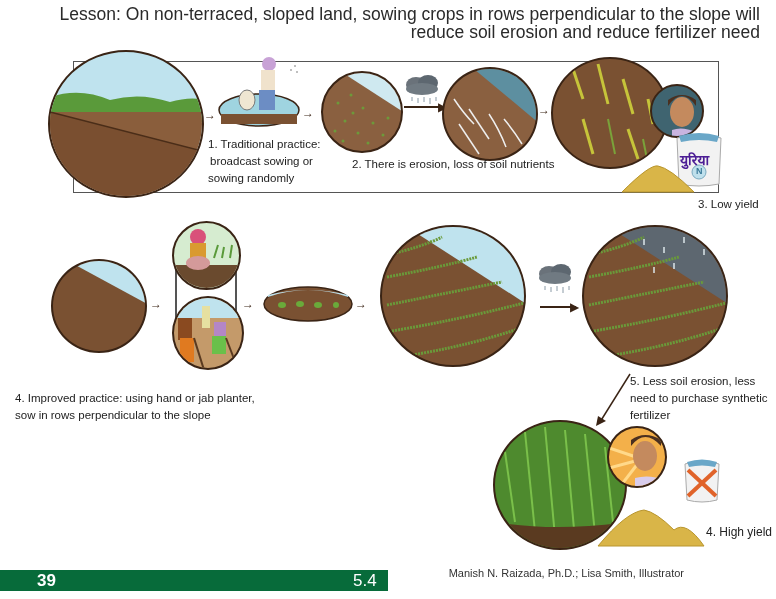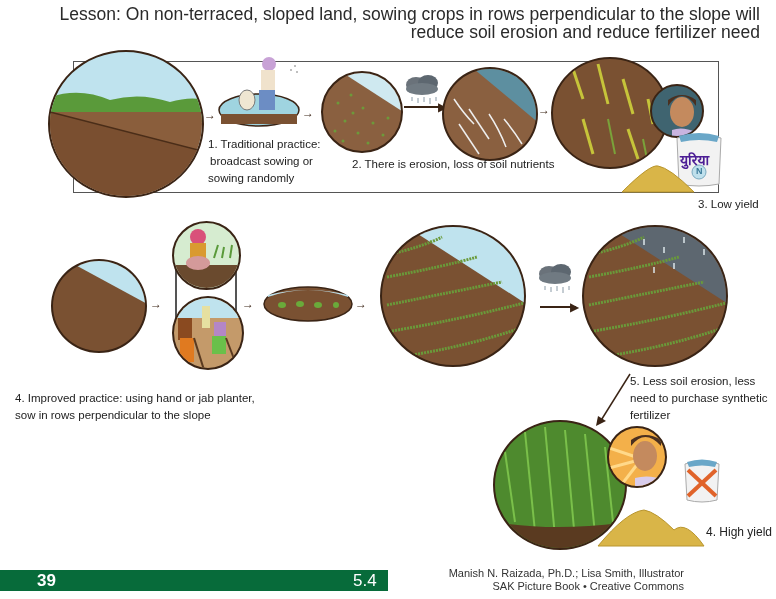--- a/index.html
+++ b/index.html
@@ -316,18 +316,17 @@
 </div>
 
 <div class="abs cap" style="left:706px;top:524px;font-size:12px;">4. High yield</div>
 
 <div class="abs footer-bar"></div>
 <div class="abs pagenum">39</div>
 <div class="abs section">5.4</div>
 
 <div class="abs credit">
   <div>Manish N. Raizada, Ph.D.; Lisa Smith, Illustrator</div>
-  <div>SAK Picture Book • Creative Commons</div>
 </div>
 <div class="abs" style="left:696px;top:562px;font-family:'DejaVu Serif',serif;font-style:italic;font-size:14px;color:#333;margin-top:40px;">
   <span>LSmith</span>
   <div style="font-size:7px;margin-left:8px;margin-top:-3px;">2015</div>
 </div>
 
 </body></html>

